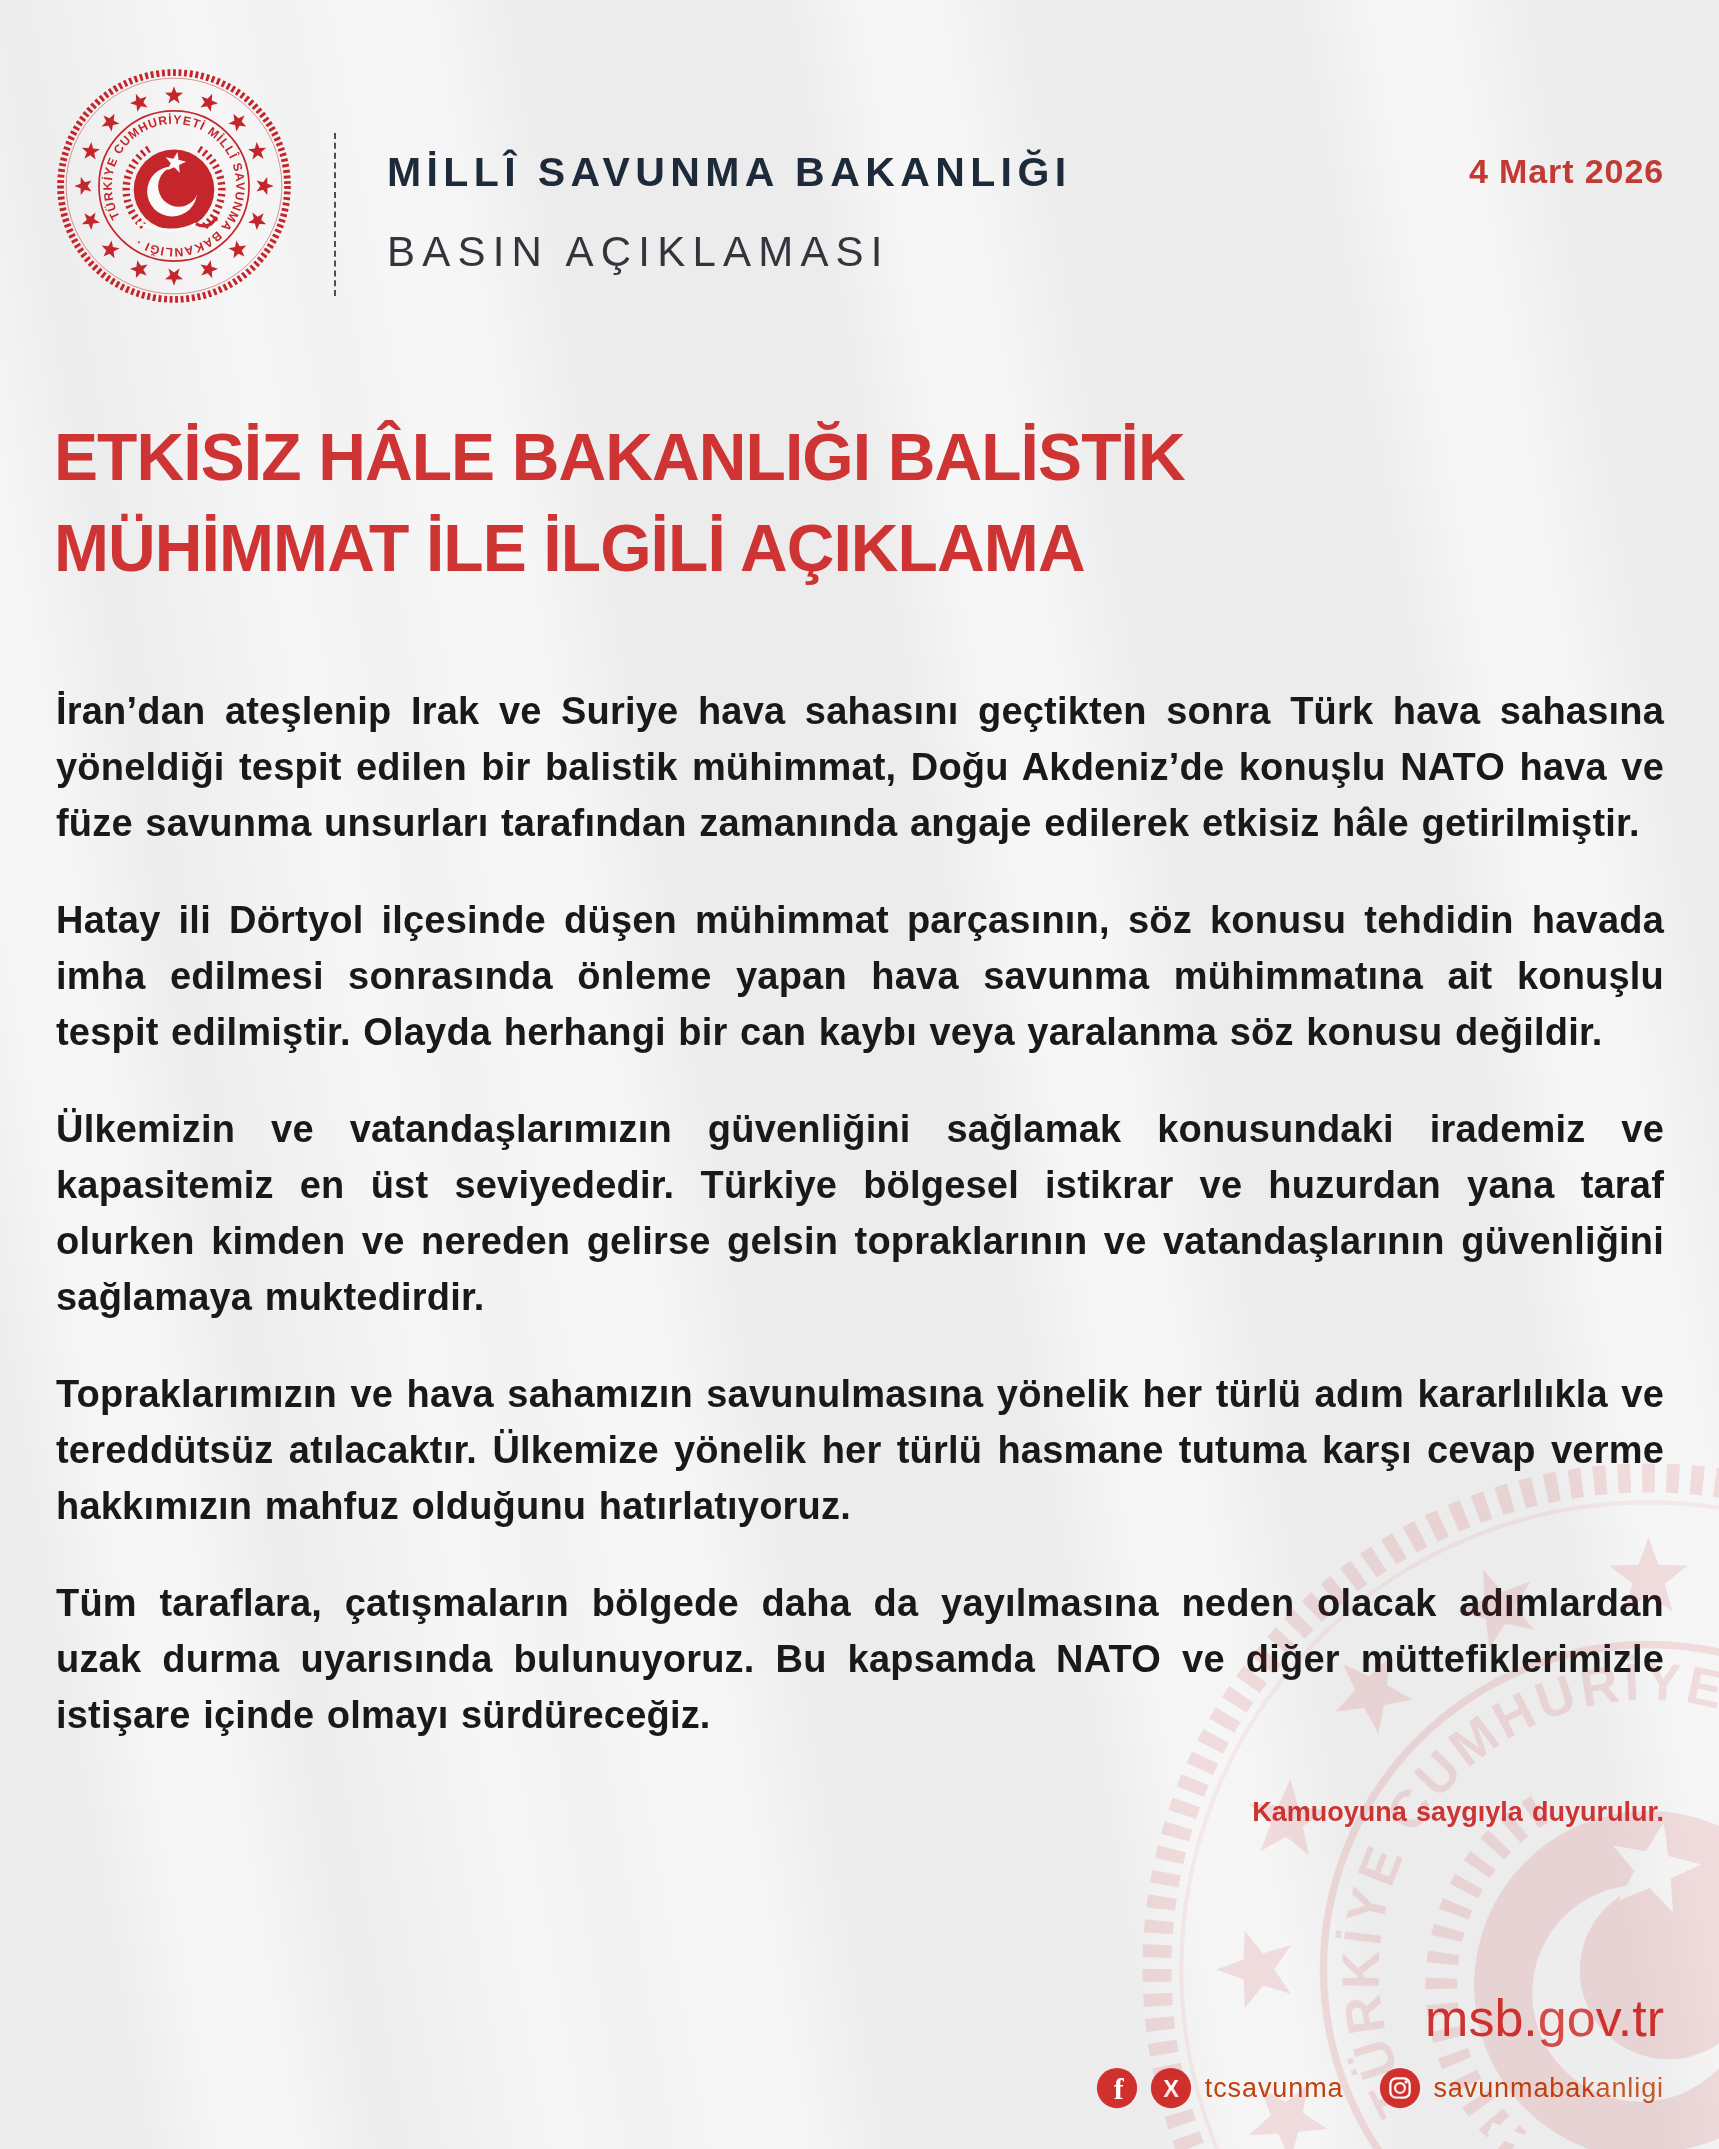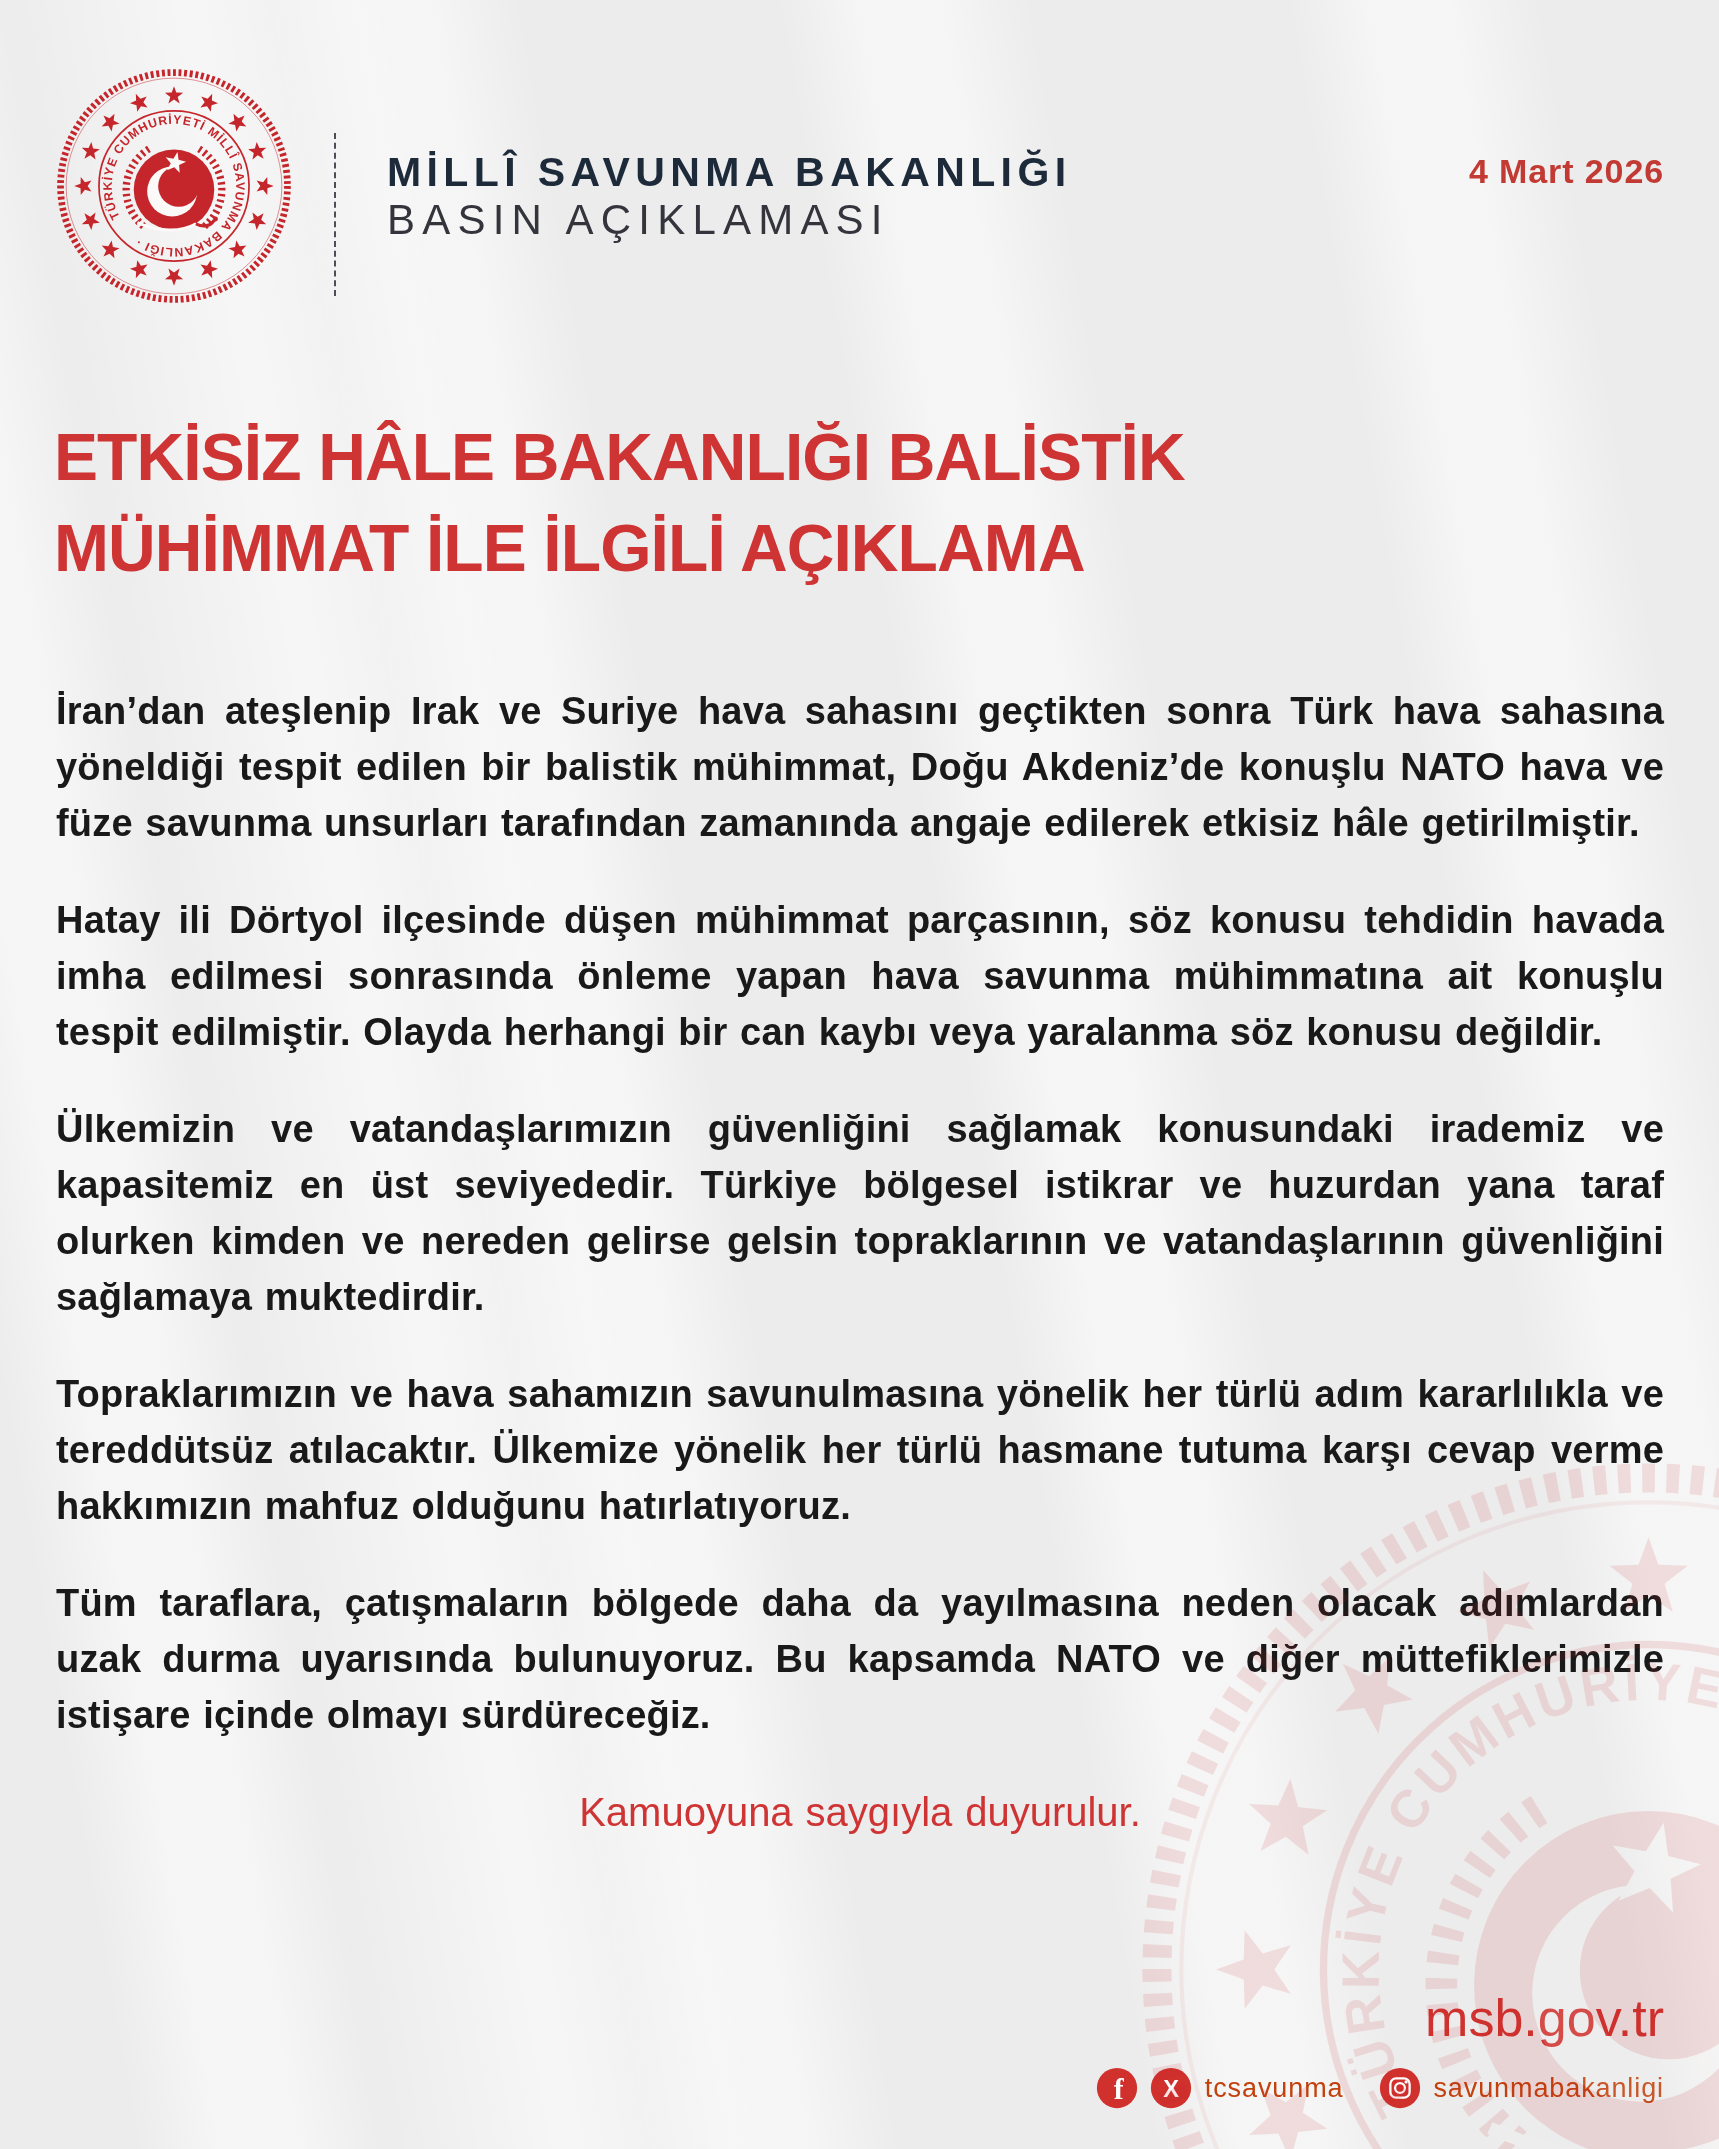--- a/index.html
+++ b/index.html
@@ -26,21 +26,21 @@
   .divider{
     position:absolute; left:334px; top:133px; height:163px; width:0;
     border-left:2.7px dashed #4b4d57;
   }
   .head-text{ position:absolute; left:387px; top:149px; }
   .ministry{
     font-size:41px; font-weight:700; letter-spacing:5.4px;
     color:#1c2a3a; white-space:nowrap;
   }
   .subtitle{
-    font-size:42px; font-weight:300; letter-spacing:7.2px;
+    margin-top:32px; font-size:42px; font-weight:300; letter-spacing:7.2px;
     color:#33343c; white-space:nowrap;
   }
   .date{
     position:absolute; right:56px; top:152px;
     font-size:34px; font-weight:600; letter-spacing:0.9px; color:#c23a33;
   }
 
   
   .title{
     position:absolute; left:54px; top:412px; width:1612px;
@@ -51,22 +51,22 @@
 
   
   .article{
     position:absolute; left:56px; top:672px; width:1608px;
     color:#191919; font-size:38px; font-weight:700;
     line-height:56px; letter-spacing:0.2px; word-spacing:1.8px;
     text-align:justify;
   }
   .article p{ margin:11px 0 41px 0; }
   .closing{
-    color:#cf3434; font-size:40px; font-weight:400;
-    text-align:center; letter-spacing:0;
+    color:#cf3434; font-size:27px; font-weight:700;
+    text-align:right; letter-spacing:0;
   }
 
   
   .site{
     position:absolute; right:56px; top:1988px;
     font-size:52px; color:#d0322f; white-space:nowrap;
   }
   .site .b{ font-weight:400; }
   .site .r{ font-weight:500; }
   .social{

